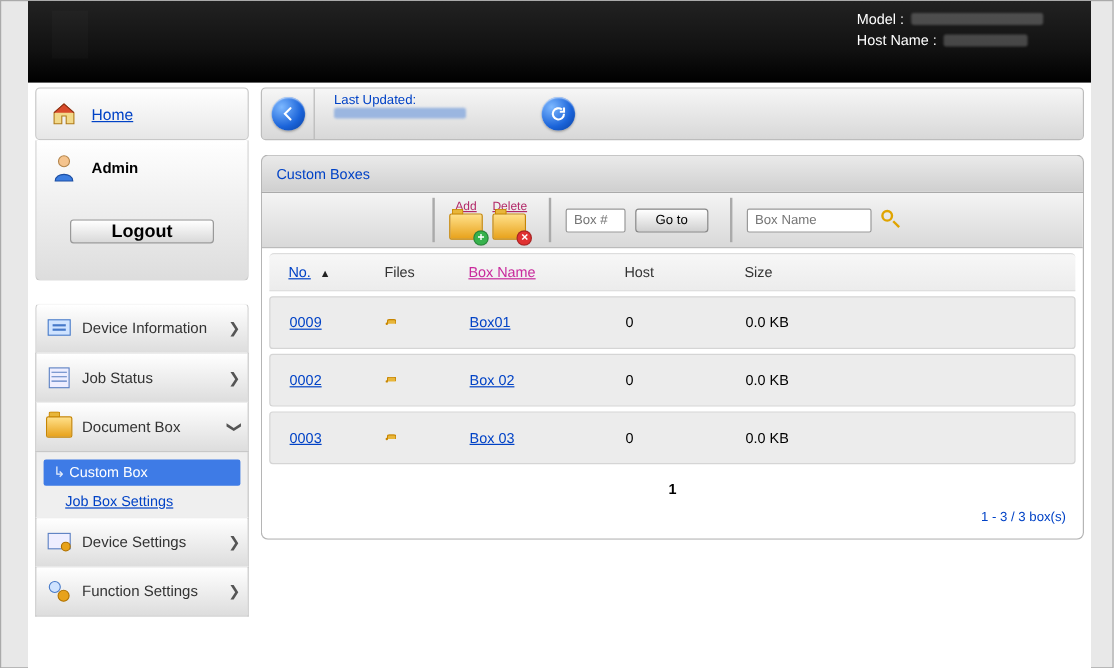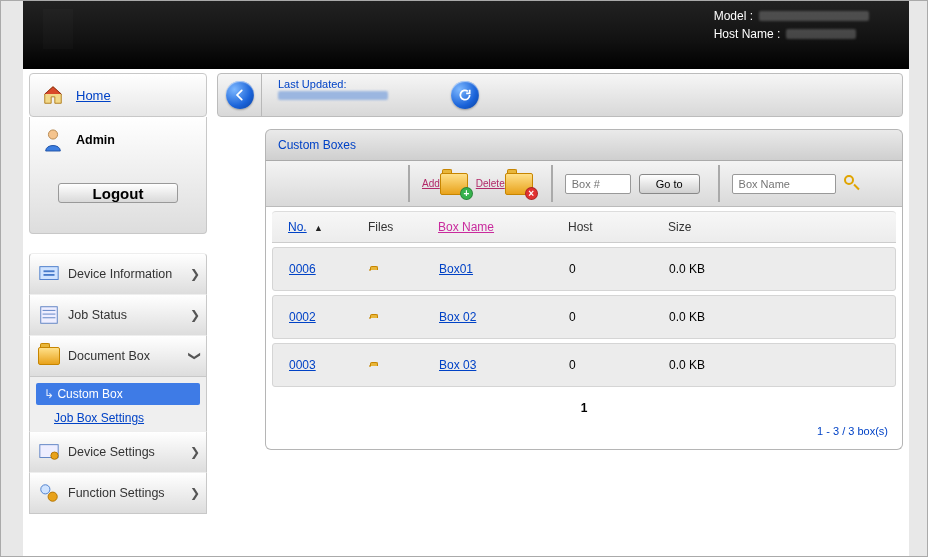--- a/index.html
+++ b/index.html
@@ -205,21 +205,20 @@
   }
   .bc-right .refresh {
     position: absolute;
     right: 8px; top: 50%;
     transform: translateY(-50%);
   }
 
   
   .panel {
     margin-top: 12px;
-    margin-left: 48px;
   }
   .panel-title {
     background: linear-gradient(to bottom, #eaeaea, #cfcfcf);
     border: 1px solid #b5b5b5;
     border-bottom-color: #aaa;
     border-radius: 6px 6px 0 0;
     padding: 8px 12px;
     font-size: 12px;
     color: #0042c6;
   }
@@ -240,21 +239,21 @@
     height: 46px;
   }
   .toolbar .segment {
     display: flex; align-items: center; gap: 8px;
     border-left: 2px solid #aaa;
     padding: 2px 6px 2px 12px;
     height: 100%;
   }
   .toolbar .segment.first { border-left: none; padding-left: 0; }
   .tool-btn {
-    display: flex; flex-direction: row; align-items: center;
+    display: flex; flex-direction: column; align-items: center;
     font-size: 10px; color: #b22868;
     cursor: pointer;
     text-decoration: underline;
   }
   .folder-ico {
     width: 28px; height: 22px; position: relative;
   }
   .folder-ico .body {
     position:absolute; inset:0;
     background: linear-gradient(to bottom, #ffe089, #e8a21b);
@@ -272,21 +271,21 @@
     display:flex; align-items:center; justify-content:center;
     color:#fff; font-size:10px; font-weight:bold;
     border:1px solid rgba(0,0,0,.25);
   }
   .badge.add { background:#37b24d; }
   .badge.del { background:#e03131; }
   .tb-input {
     height: 20px; border:1px solid #999; border-radius:2px;
     padding: 0 6px; font-size:11px; color:#888;
   }
-  .tb-input.small { width: 66px; }
+  .tb-input.small { width: 50px; }
   .tb-input.med { width: 104px; }
   .go-btn {
     height: 20px; padding: 0 16px;
     background: linear-gradient(to bottom, #fff, #d0d0d0);
     border:1px solid #888; border-radius:3px; font-size:11px;
     cursor:pointer;
   }
   .search-ico {
     width:18px;height:18px; position:relative; cursor:pointer;
   }
@@ -516,21 +515,21 @@
                   <span class="sort-arrow">▲</span>
                 </div>
                 <div>Files</div>
                 <div><span class="magenta">Box Name</span></div>
                 <div>Host</div>
                 <div>Size</div>
               </div>
 
               <div id="rows-container">
                   <div class="tbl-row">
-                    <div><a href="#">0006</a></div>
+                    <div><a href="#">0009</a></div>
                     <div><span class="folder-sm"><span class="tab"></span><span class="body"></span></span></div>
                     <div><a href="#">Box01</a></div>
                     <div>0</div>
                     <div>0.0 KB</div>
                   </div>
                   <div class="tbl-row">
                     <div><a href="#">0002</a></div>
                     <div><span class="folder-sm"><span class="tab"></span><span class="body"></span></span></div>
                     <div><a href="#">Box 02</a></div>
                     <div>0</div>

